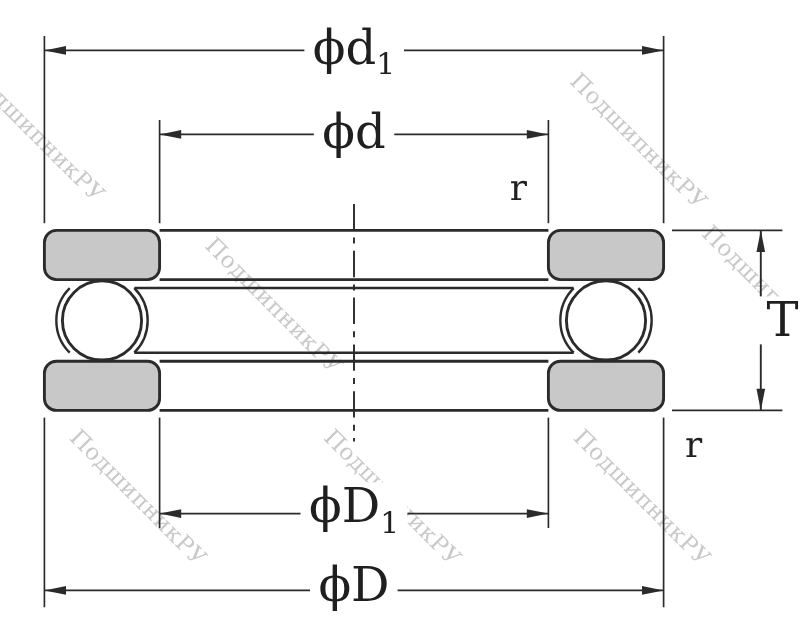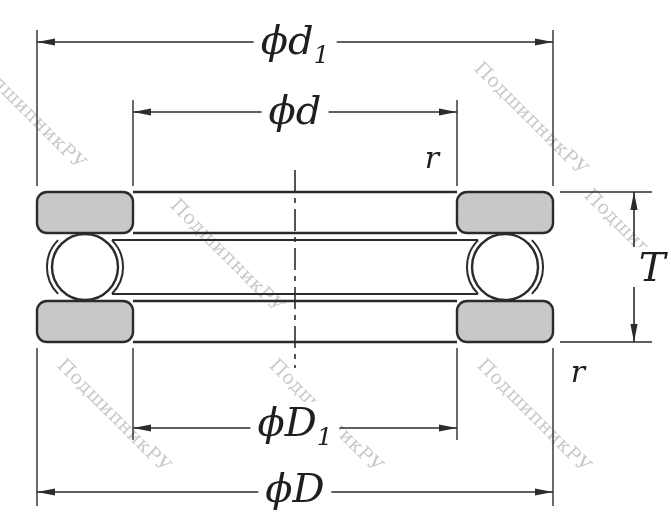--- a/index.html
+++ b/index.html
@@ -28,21 +28,20 @@
   svg.scene {
     position: absolute;
     left: 0;
     top: 0;
     z-index: 1;
   }
   .dim-label {
     position: absolute;
     z-index: 2;
     transform: translate(-50%, -50%);
-    font-style: italic;
     font-size: 40px;
     line-height: 1;
     color: #1f1f1f;
     background: #ffffff;
     padding: 0 7px;
     white-space: nowrap;
   }
   .dim-label sub {
     font-size: 0.62em;
     line-height: 0;

